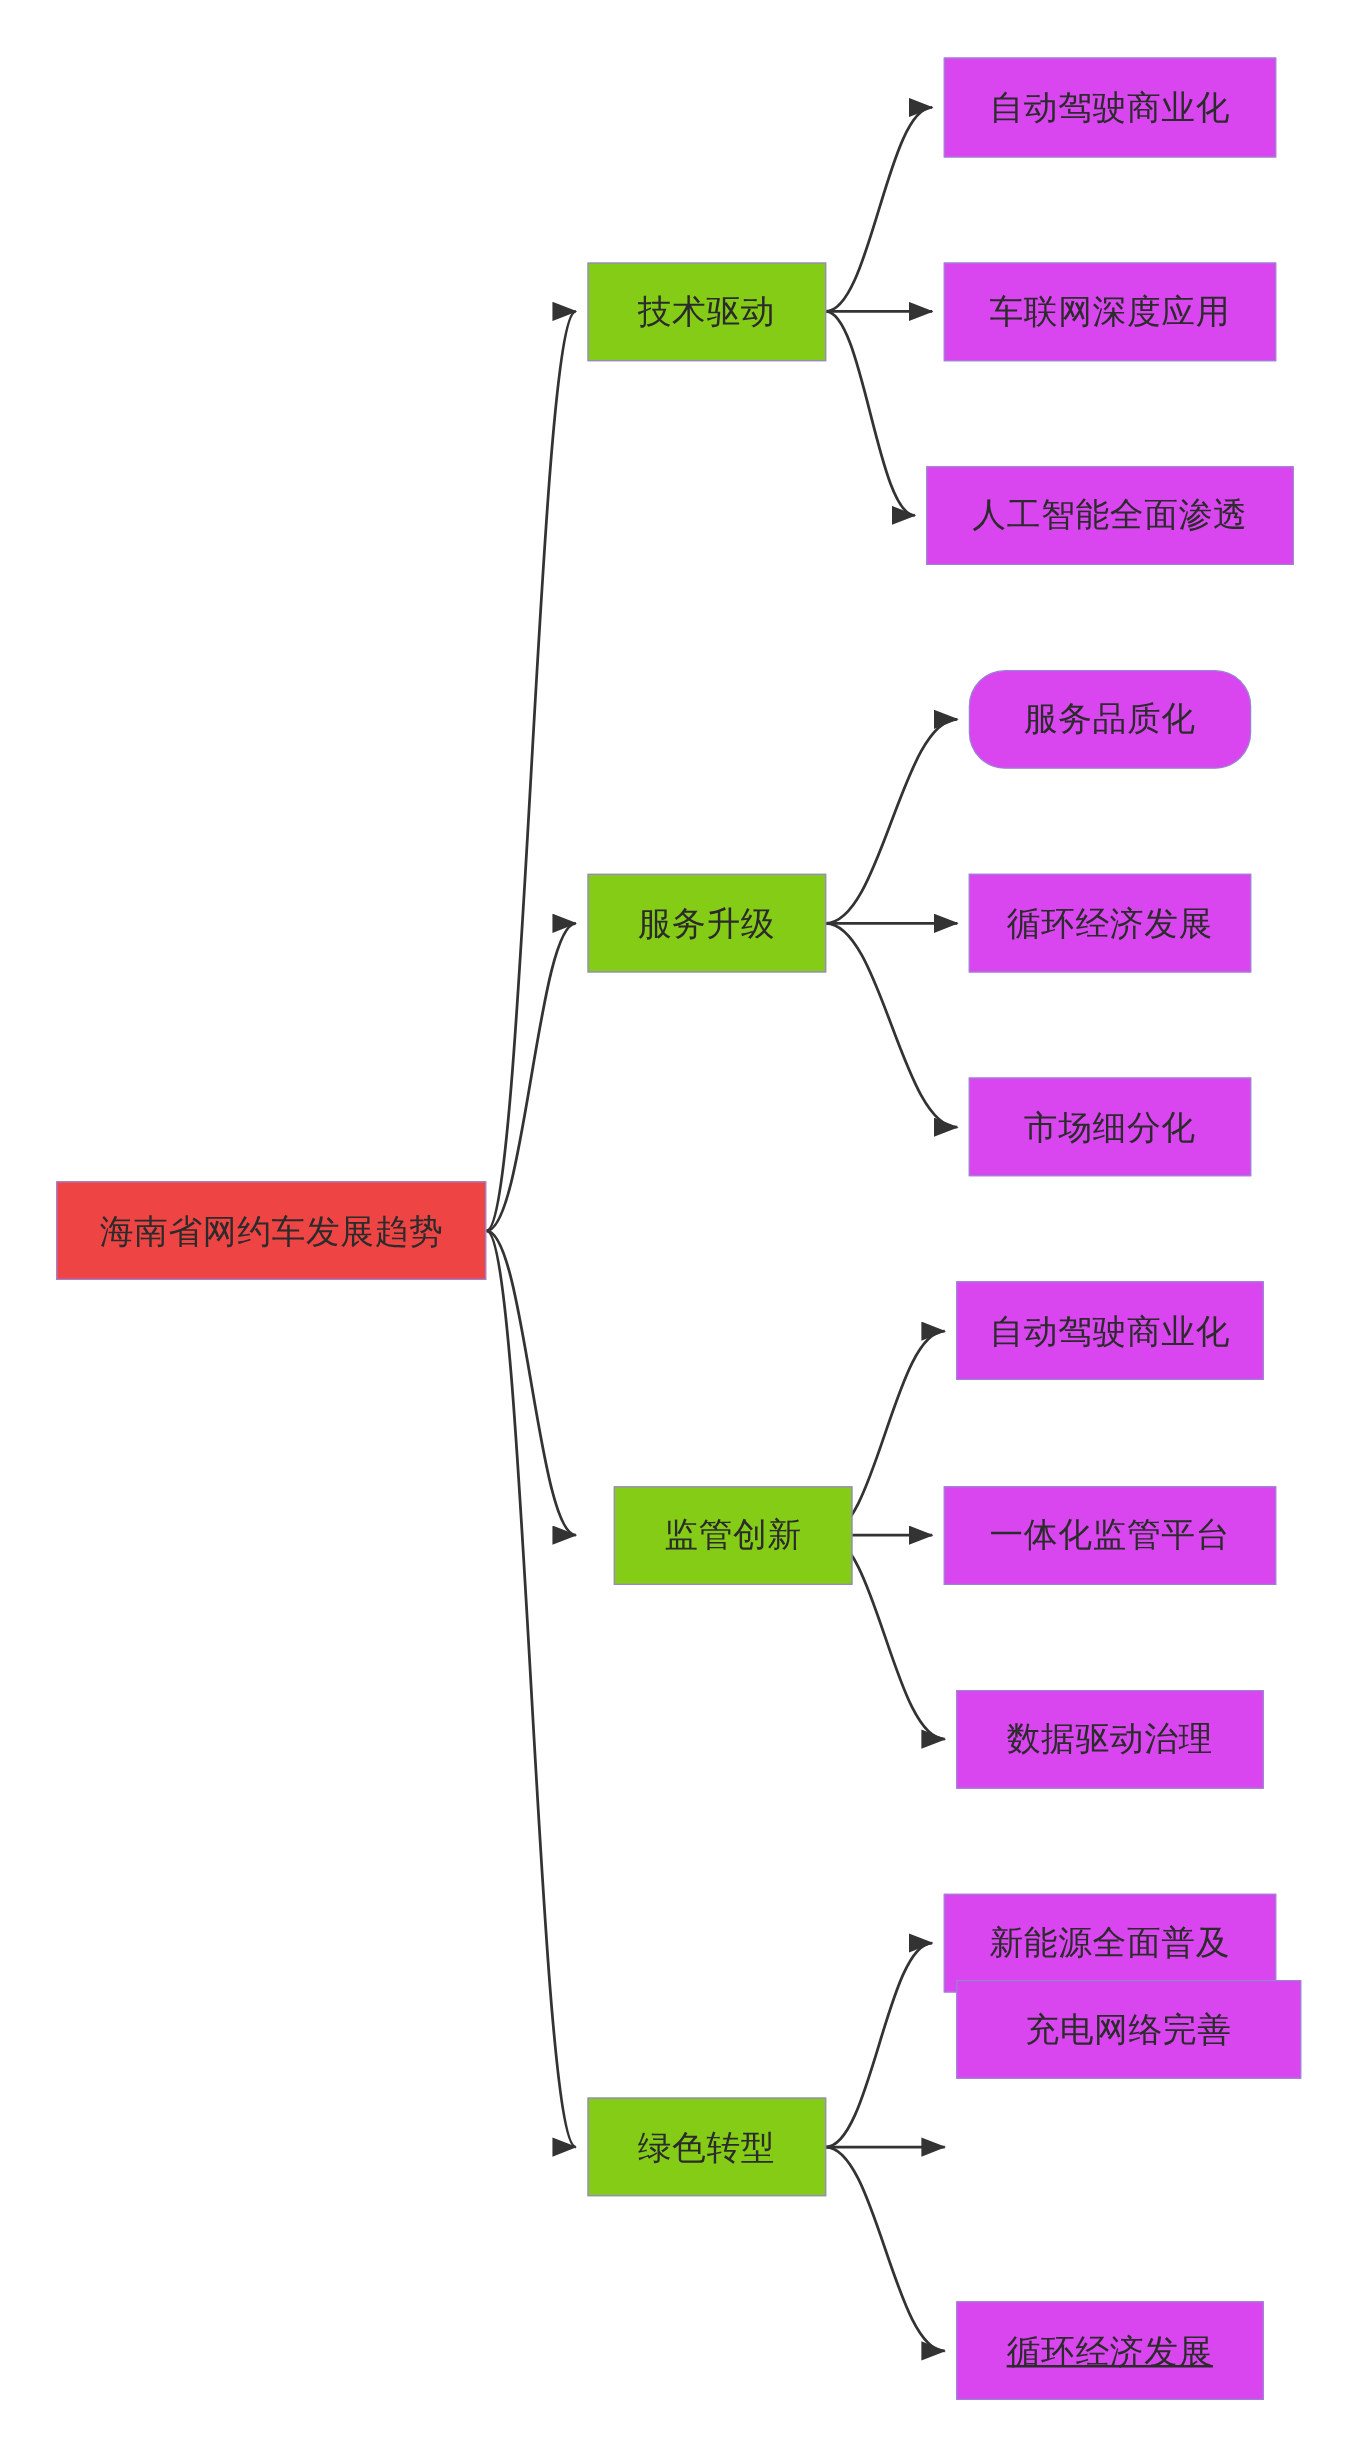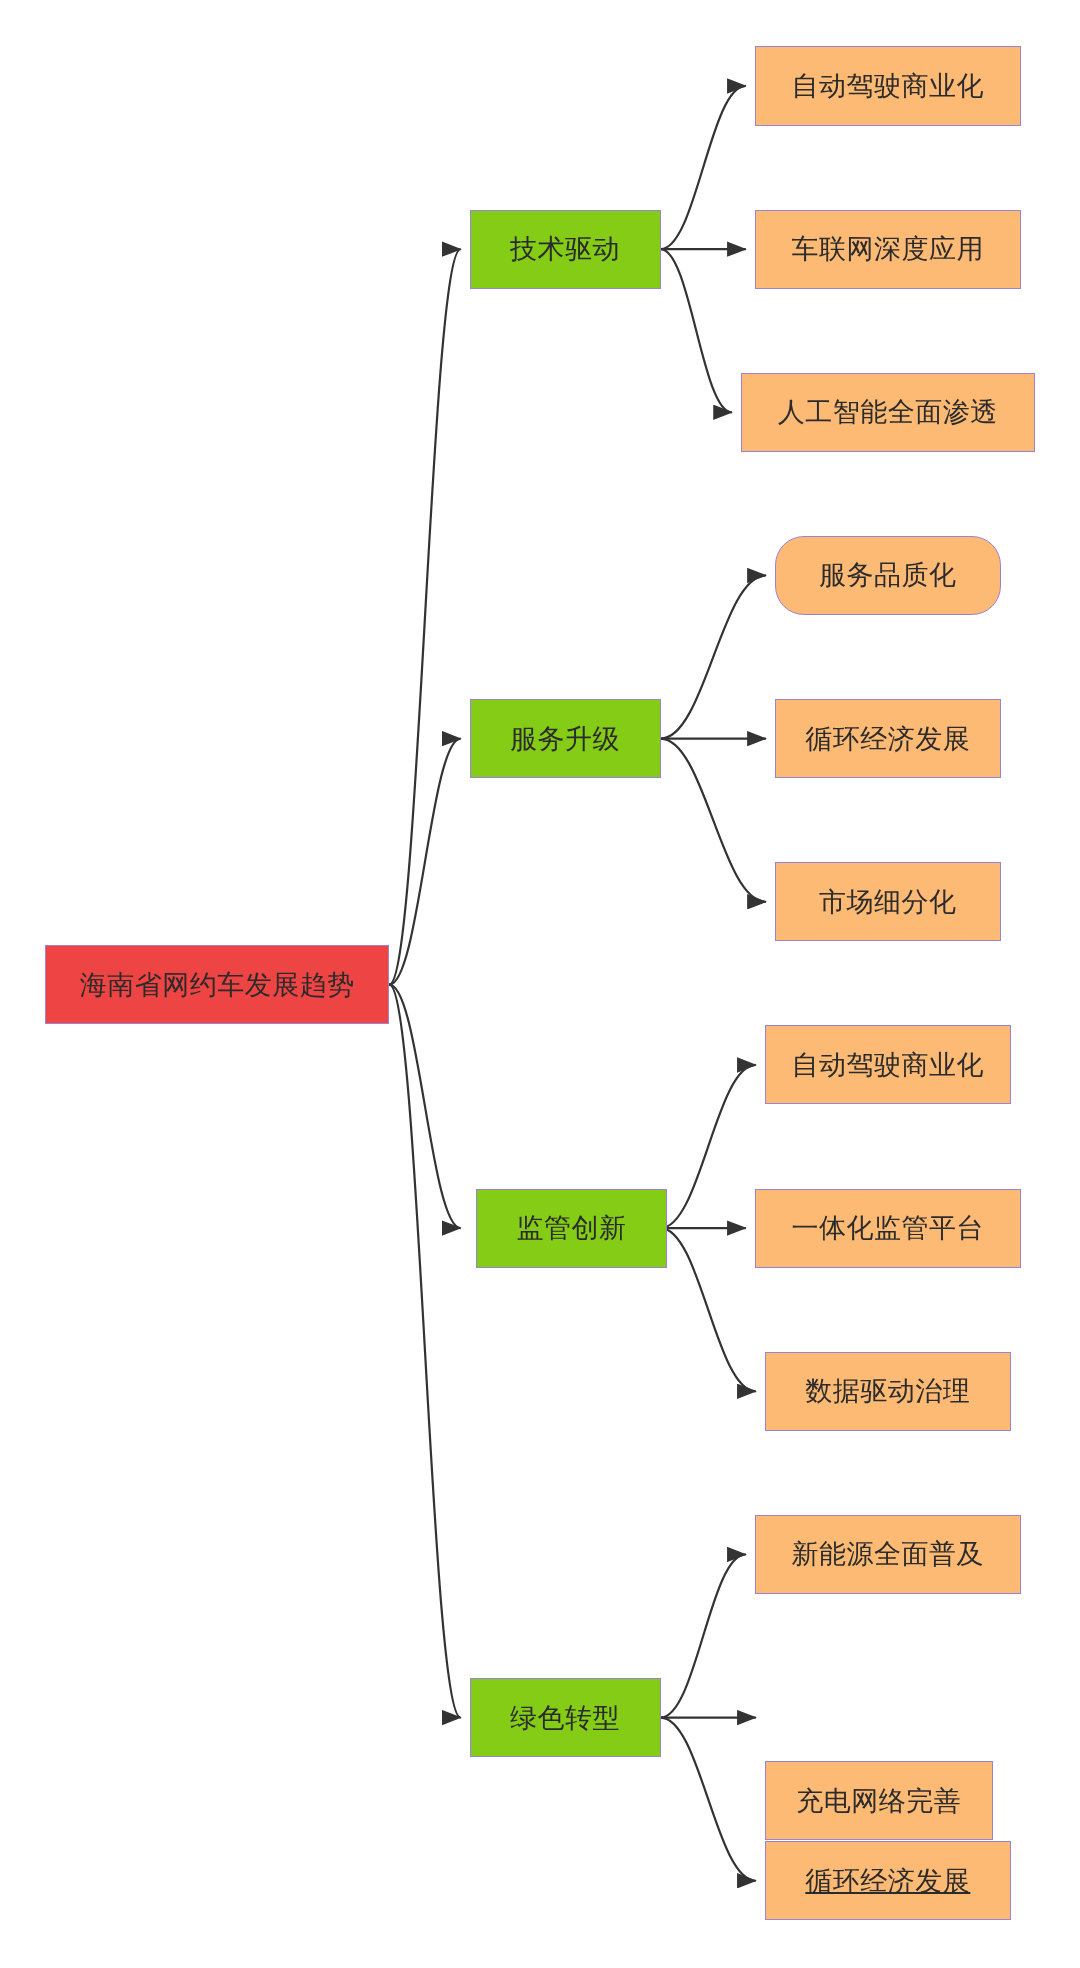--- a/index.html
+++ b/index.html
@@ -41,21 +41,21 @@
     align-items: center;
     justify-content: center;
     color: #2b2b2b;
     font-size: 27px;
     letter-spacing: 0.5px;
     white-space: nowrap;
     font-family: "Liberation Sans", "DejaVu Sans", sans-serif;
   }
   .node-box.level-0 { background: #ef4444; }
   .node-box.level-1 { background: #84cc16; }
-  .node-box.level-2 { background: #fdba74; }
+  .node-box.level-2 { background: #d946ef; }
   .node-label {
     pointer-events: none;
   }
 </style>
 </head>
 <body>
 
 <div id="diagram-root">
 
   <svg id="flow-svg" viewBox="0 0 1080 1968" xmlns="http://www.w3.org/2000/svg">
@@ -105,39 +105,39 @@
       </div>
       <div class="node-box level-2" style="left: 774.837px; top: 535.929px; width: 226.047px; height: 79.0714px; border-radius: 29px;">
         <span class="node-label">服务品质化</span>
       </div>
       <div class="node-box level-2" style="left: 774.837px; top: 699.092px; width: 226.047px; height: 79.0714px;">
         <span class="node-label">循环经济发展</span>
       </div>
       <div class="node-box level-2" style="left: 774.837px; top: 862.255px; width: 226.047px; height: 79.0714px;">
         <span class="node-label">市场细分化</span>
       </div>
-      <div class="node-box level-1" style="left: 476px; top: 1188.58px; width: 190.884px; height: 79.0714px; text-align: center;">
+      <div class="node-box level-1" style="left: 491px; top: 1188.58px; width: 190.884px; height: 79.0714px; text-align: center;">
         <span class="node-label">监管创新</span>
       </div>
       <div class="node-box level-2" style="left: 764.791px; top: 1025.42px; width: 246.14px; height: 79.0714px;">
         <span class="node-label">自动驾驶商业化</span>
       </div>
       <div class="node-box level-2" style="left: 754.744px; top: 1188.58px; width: 266.233px; height: 79.0714px;">
         <span class="node-label">一体化监管平台</span>
       </div>
       <div class="node-box level-2" style="left: 764.791px; top: 1351.74px; width: 246.14px; height: 79.0714px;">
         <span class="node-label">数据驱动治理</span>
       </div>
       <div class="node-box level-1" style="left: 469.674px; top: 1678.07px; width: 190.884px; height: 79.0714px;">
         <span class="node-label">绿色转型</span>
       </div>
       <div class="node-box level-2" style="left: 754.744px; top: 1514.91px; width: 266.233px; height: 79.0714px;">
         <span class="node-label">新能源全面普及</span>
       </div>
-      <div class="node-box level-2" style="left: 764.791px; top: 1761px; width: 228px; height: 79.0714px; font-family: Liberation Serif, serif;">
+      <div class="node-box level-2" style="left: 764.791px; top: 1584px; width: 276px; height: 79.0714px; font-family: Liberation Serif, serif;">
         <span class="node-label">充电网络完善</span>
       </div>
       <div class="node-box level-2" style="left: 764.791px; top: 1841.23px; width: 246.14px; height: 79.0714px; text-decoration: underline;">
         <span class="node-label">循环经济发展</span>
       </div>
     </div>
 
 </div>
 
 </body></html>

